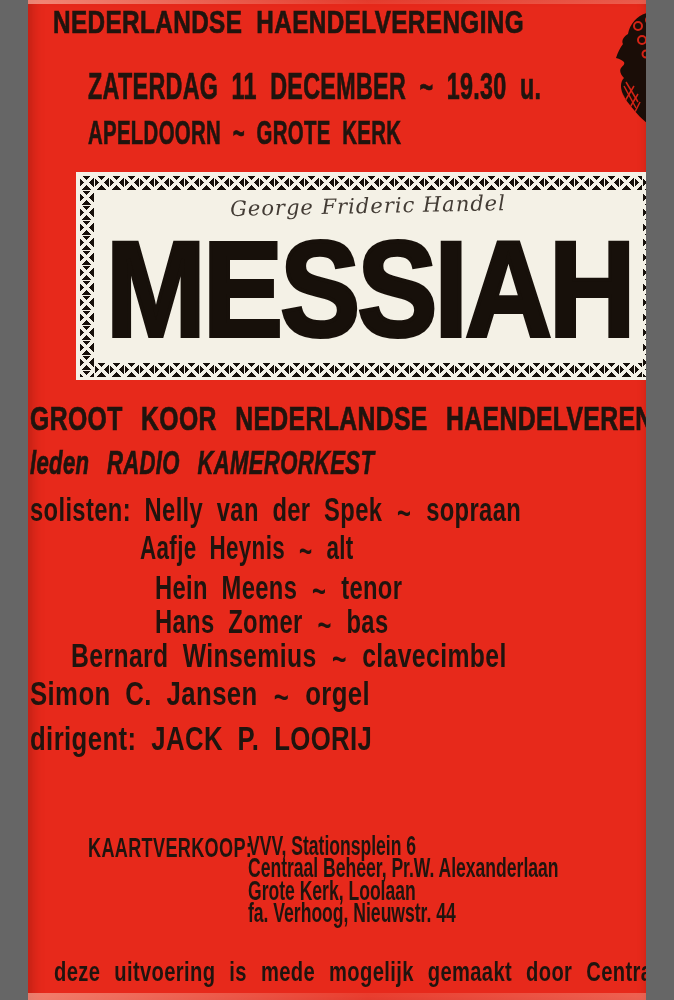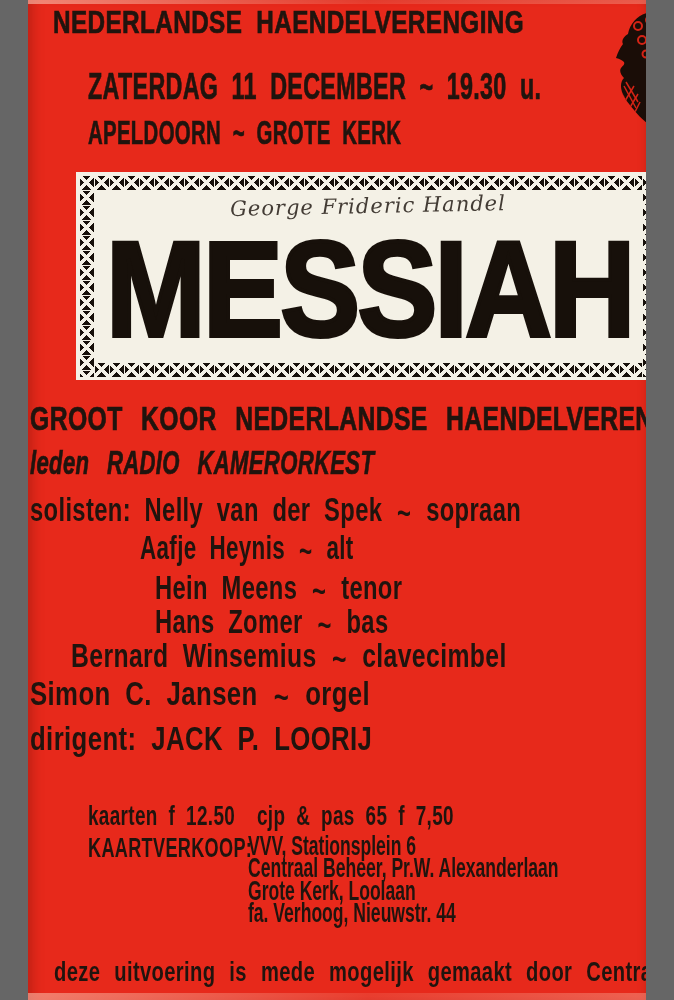--- a/index.html
+++ b/index.html
@@ -185,23 +185,20 @@
   </div>
 
   <div class="line fs33" style="left:2px;top:677px;">
     <span class="cond sx78">
       <span>Simon C. Jansen</span>
       <span class="tld">~</span>
       <span>orgel</span>
     </span>
   </div>
 
-  <div class="line fs27" style="left:60px;top:803px;">
-    <span class="cond sx70">kaarten f 12.50&nbsp; cjp &amp; pas 65 f 7,50</span>
-  </div>
   <div class="line fs27" style="left:60px;top:835px;">
     <span class="cond sx67">KAARTVERKOOP:</span>
   </div>
   <div id="outlets" class="fs27">
     <div class="outlet"><span class="cond sx65">VVV, Stationsplein 6</span></div>
     <div class="outlet"><span class="cond sx65">Centraal Beheer, Pr.W. Alexanderlaan</span></div>
     <div class="outlet"><span class="cond sx65">Grote Kerk, Loolaan</span></div>
     <div class="outlet"><span class="cond sx65">fa. Verhoog, Nieuwstr. 44</span></div>
   </div>
 

